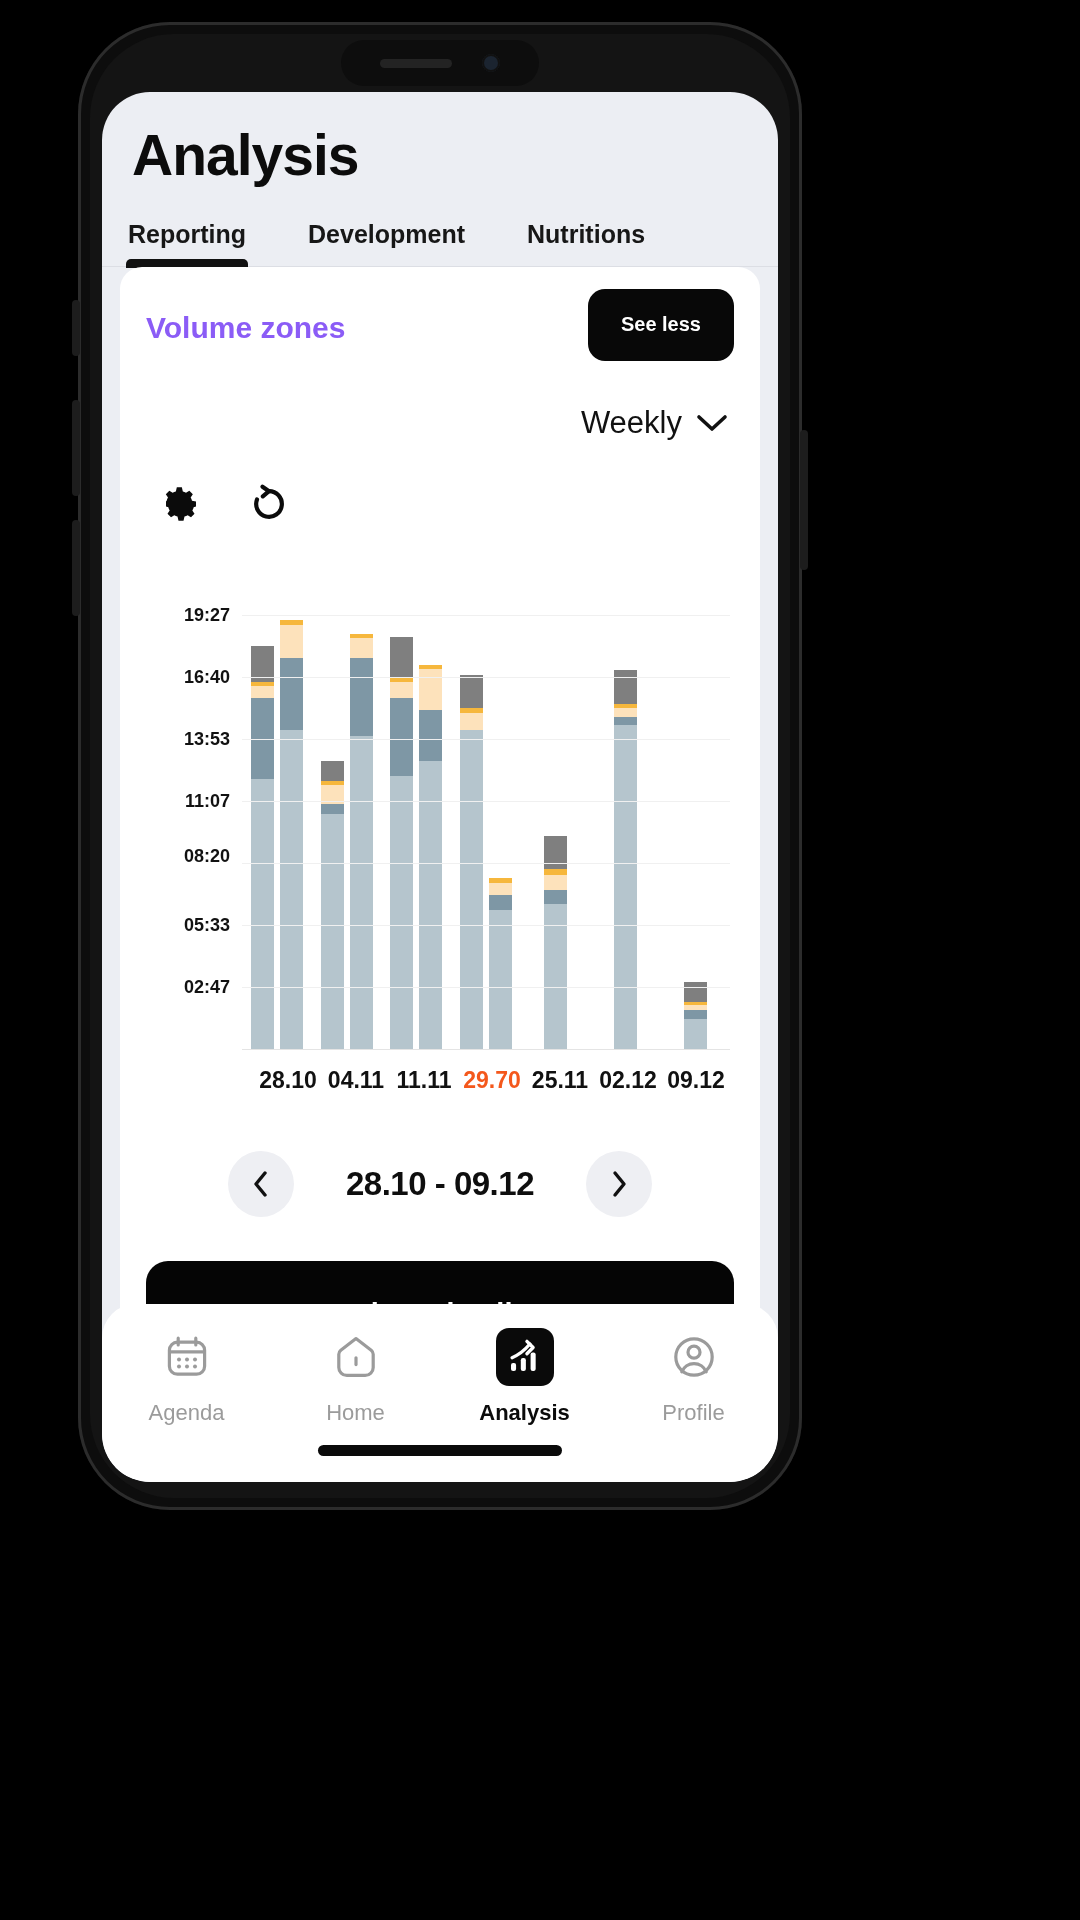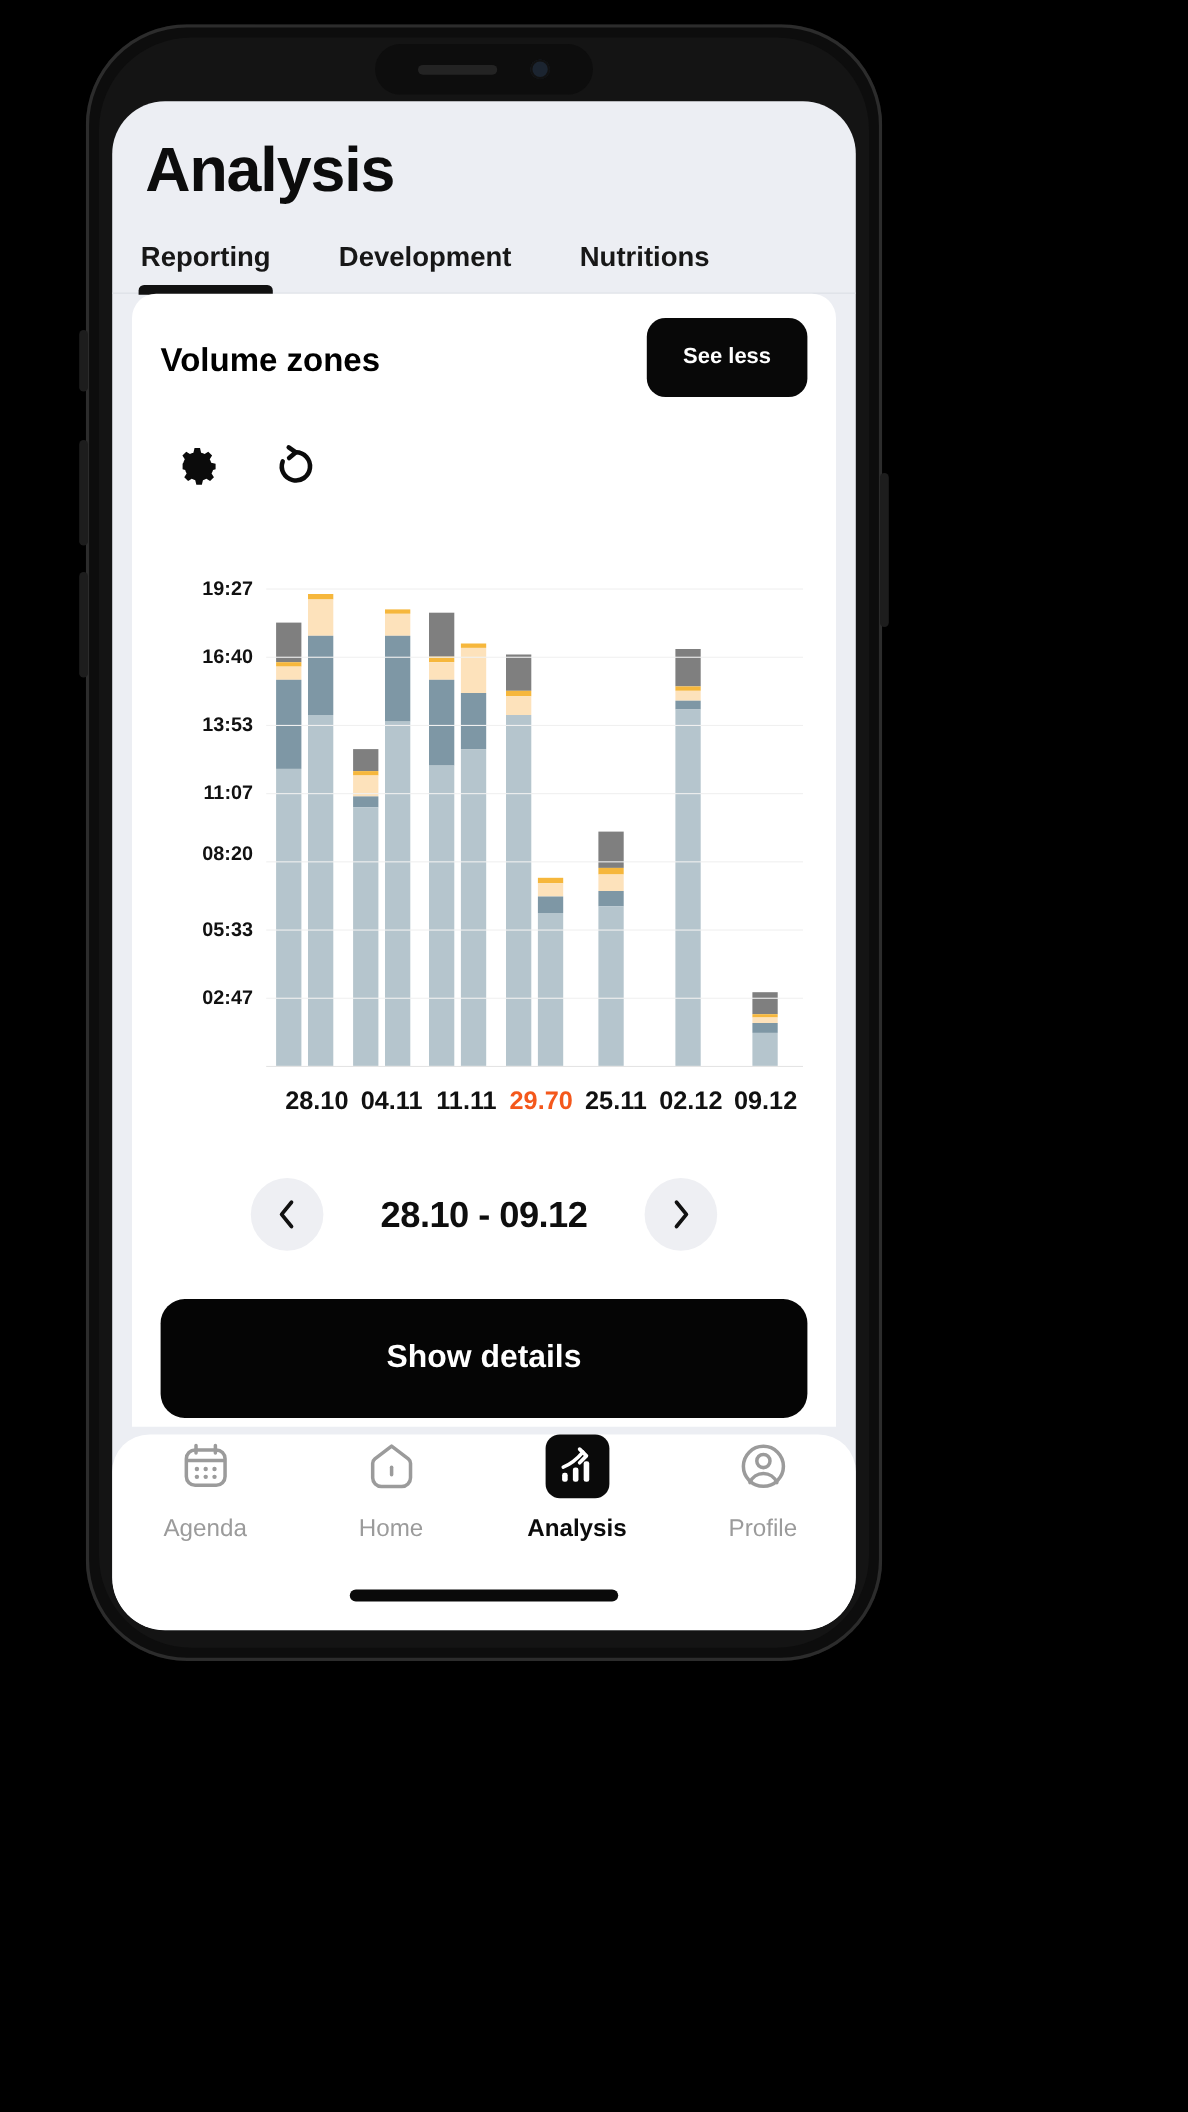--- a/index.html
+++ b/index.html
@@ -41,21 +41,21 @@
     position:relative; white-space:nowrap; }
   .tab + .tab { margin-left:62px; }
   .tab.active::after { content:""; position:absolute; left:-2px; right:-2px; bottom:-2px;
     height:9px; background:#111; border-radius:5px 5px 0 0; }
 
   
   .card { position:relative; margin:0 0 0 18px; width:640px; background:#fff;
     border-radius:22px 22px 0 0; min-height:1030px; padding:22px 26px 0 26px; }
 
   .card-top { display:flex; align-items:flex-start; justify-content:space-between; }
-  .card-title { font-size:30px; font-weight:700; color:#000000; margin-top:22px; }
+  .card-title { font-size:30px; font-weight:700; color:#8b5cf6; margin-top:22px; }
   .see-less { background:#080808; color:#fff; border:none; border-radius:17px;
     padding:0 33px; height:72px; font-size:20px; font-weight:700;
     font-family:"Liberation Sans", sans-serif; cursor:pointer; }
 
   .period-row { display:flex; justify-content:flex-end; margin-top:44px; padding-right:6px; }
   .period { display:flex; align-items:center; gap:14px; font-size:31px; color:#111; }
 
   .icon-row { display:flex; gap:46px; margin-top:42px; padding-left:14px; align-items:center; }
   .icon-btn { width:42px; height:42px; display:flex; align-items:center; justify-content:center; }
 
@@ -82,21 +82,21 @@
     border:none; display:flex; align-items:center; justify-content:center; cursor:pointer; }
   .range-text { font-size:33px; font-weight:700; color:#0e0e0e; letter-spacing:-0.5px; }
 
   .show-details { display:block; width:100%; margin-top:44px; height:108px;
     background:#050505; color:#fff; border:none; border-radius:22px; font-size:29px;
     font-weight:700; font-family:"Liberation Sans", sans-serif; cursor:pointer; }
 
   
   .bottom-nav { position:absolute; left:0; right:0; bottom:0; height:178px;
     background:#fff; border-radius:34px 34px 48px 48px; display:flex;
-    align-items:flex-start; z-index:30; }
+    align-items:flex-start; padding-top:24px; z-index:30; }
   .nav-item { flex:1; display:flex; flex-direction:column; align-items:center; gap:14px; }
   .nav-label { font-size:22px; color:#9b9b9b; font-weight:400; }
   .nav-item.active .nav-label { color:#0b0b0b; font-weight:700; }
   .nav-ico { width:58px; height:58px; display:flex; align-items:center; justify-content:center; }
   .nav-ico.boxed { background:#0a0a0a; border-radius:13px; }
 </style>
 </head>
 <body>
 
 <div class="stage">
@@ -125,20 +125,28 @@
       <div class="tab">Nutritions</div>
     </div>
 
     <div class="card">
 
       <div class="card-top">
         <div class="card-title">Volume zones</div>
         <button class="see-less">See less</button>
       </div>
 
+      <div class="period-row">
+        <div class="period">
+          <span>Weekly</span>
+          <svg width="32" height="20" viewBox="0 0 32 20">
+            <path d="M3 4 L16 16 L29 4" fill="none" stroke="#111" stroke-width="3.6" stroke-linecap="round" stroke-linejoin="round"></path>
+          </svg>
+        </div>
+      </div>
 
       <div class="icon-row">
         <div class="icon-btn">
           <svg width="40" height="40" viewBox="0 0 24 24">
             <path fill="#0b0b0b" d="M12 8.2a3.8 3.8 0 1 0 0 7.6 3.8 3.8 0 0 0 0-7.6zm0 5.7a1.9 1.9 0 1 1 0-3.8 1.9 1.9 0 0 1 0 3.8z"></path>
             <path fill="#0b0b0b" d="M21 13.5v-3l-2.4-.5a6.9 6.9 0 0 0-.8-1.9l1.3-2-2.1-2.1-2 1.3a6.9 6.9 0 0 0-1.9-.8L12.5 2h-3l-.6 2.5a6.9 6.9 0 0 0-1.9.8l-2-1.3L2.9 6.1l1.3 2a6.9 6.9 0 0 0-.8 1.9L3 10.5v3l1.4.5c.2.7.4 1.3.8 1.9l-1.3 2 2.1 2.1 2-1.3c.6.4 1.2.6 1.9.8l.6 2.5h3l.6-2.5c.7-.2 1.3-.4 1.9-.8l2 1.3 2.1-2.1-1.3-2c.4-.6.6-1.2.8-1.9l1.4-.5z"></path>
           </svg>
         </div>
         <div class="icon-btn">
           <svg width="40" height="40" viewBox="0 0 24 24">

